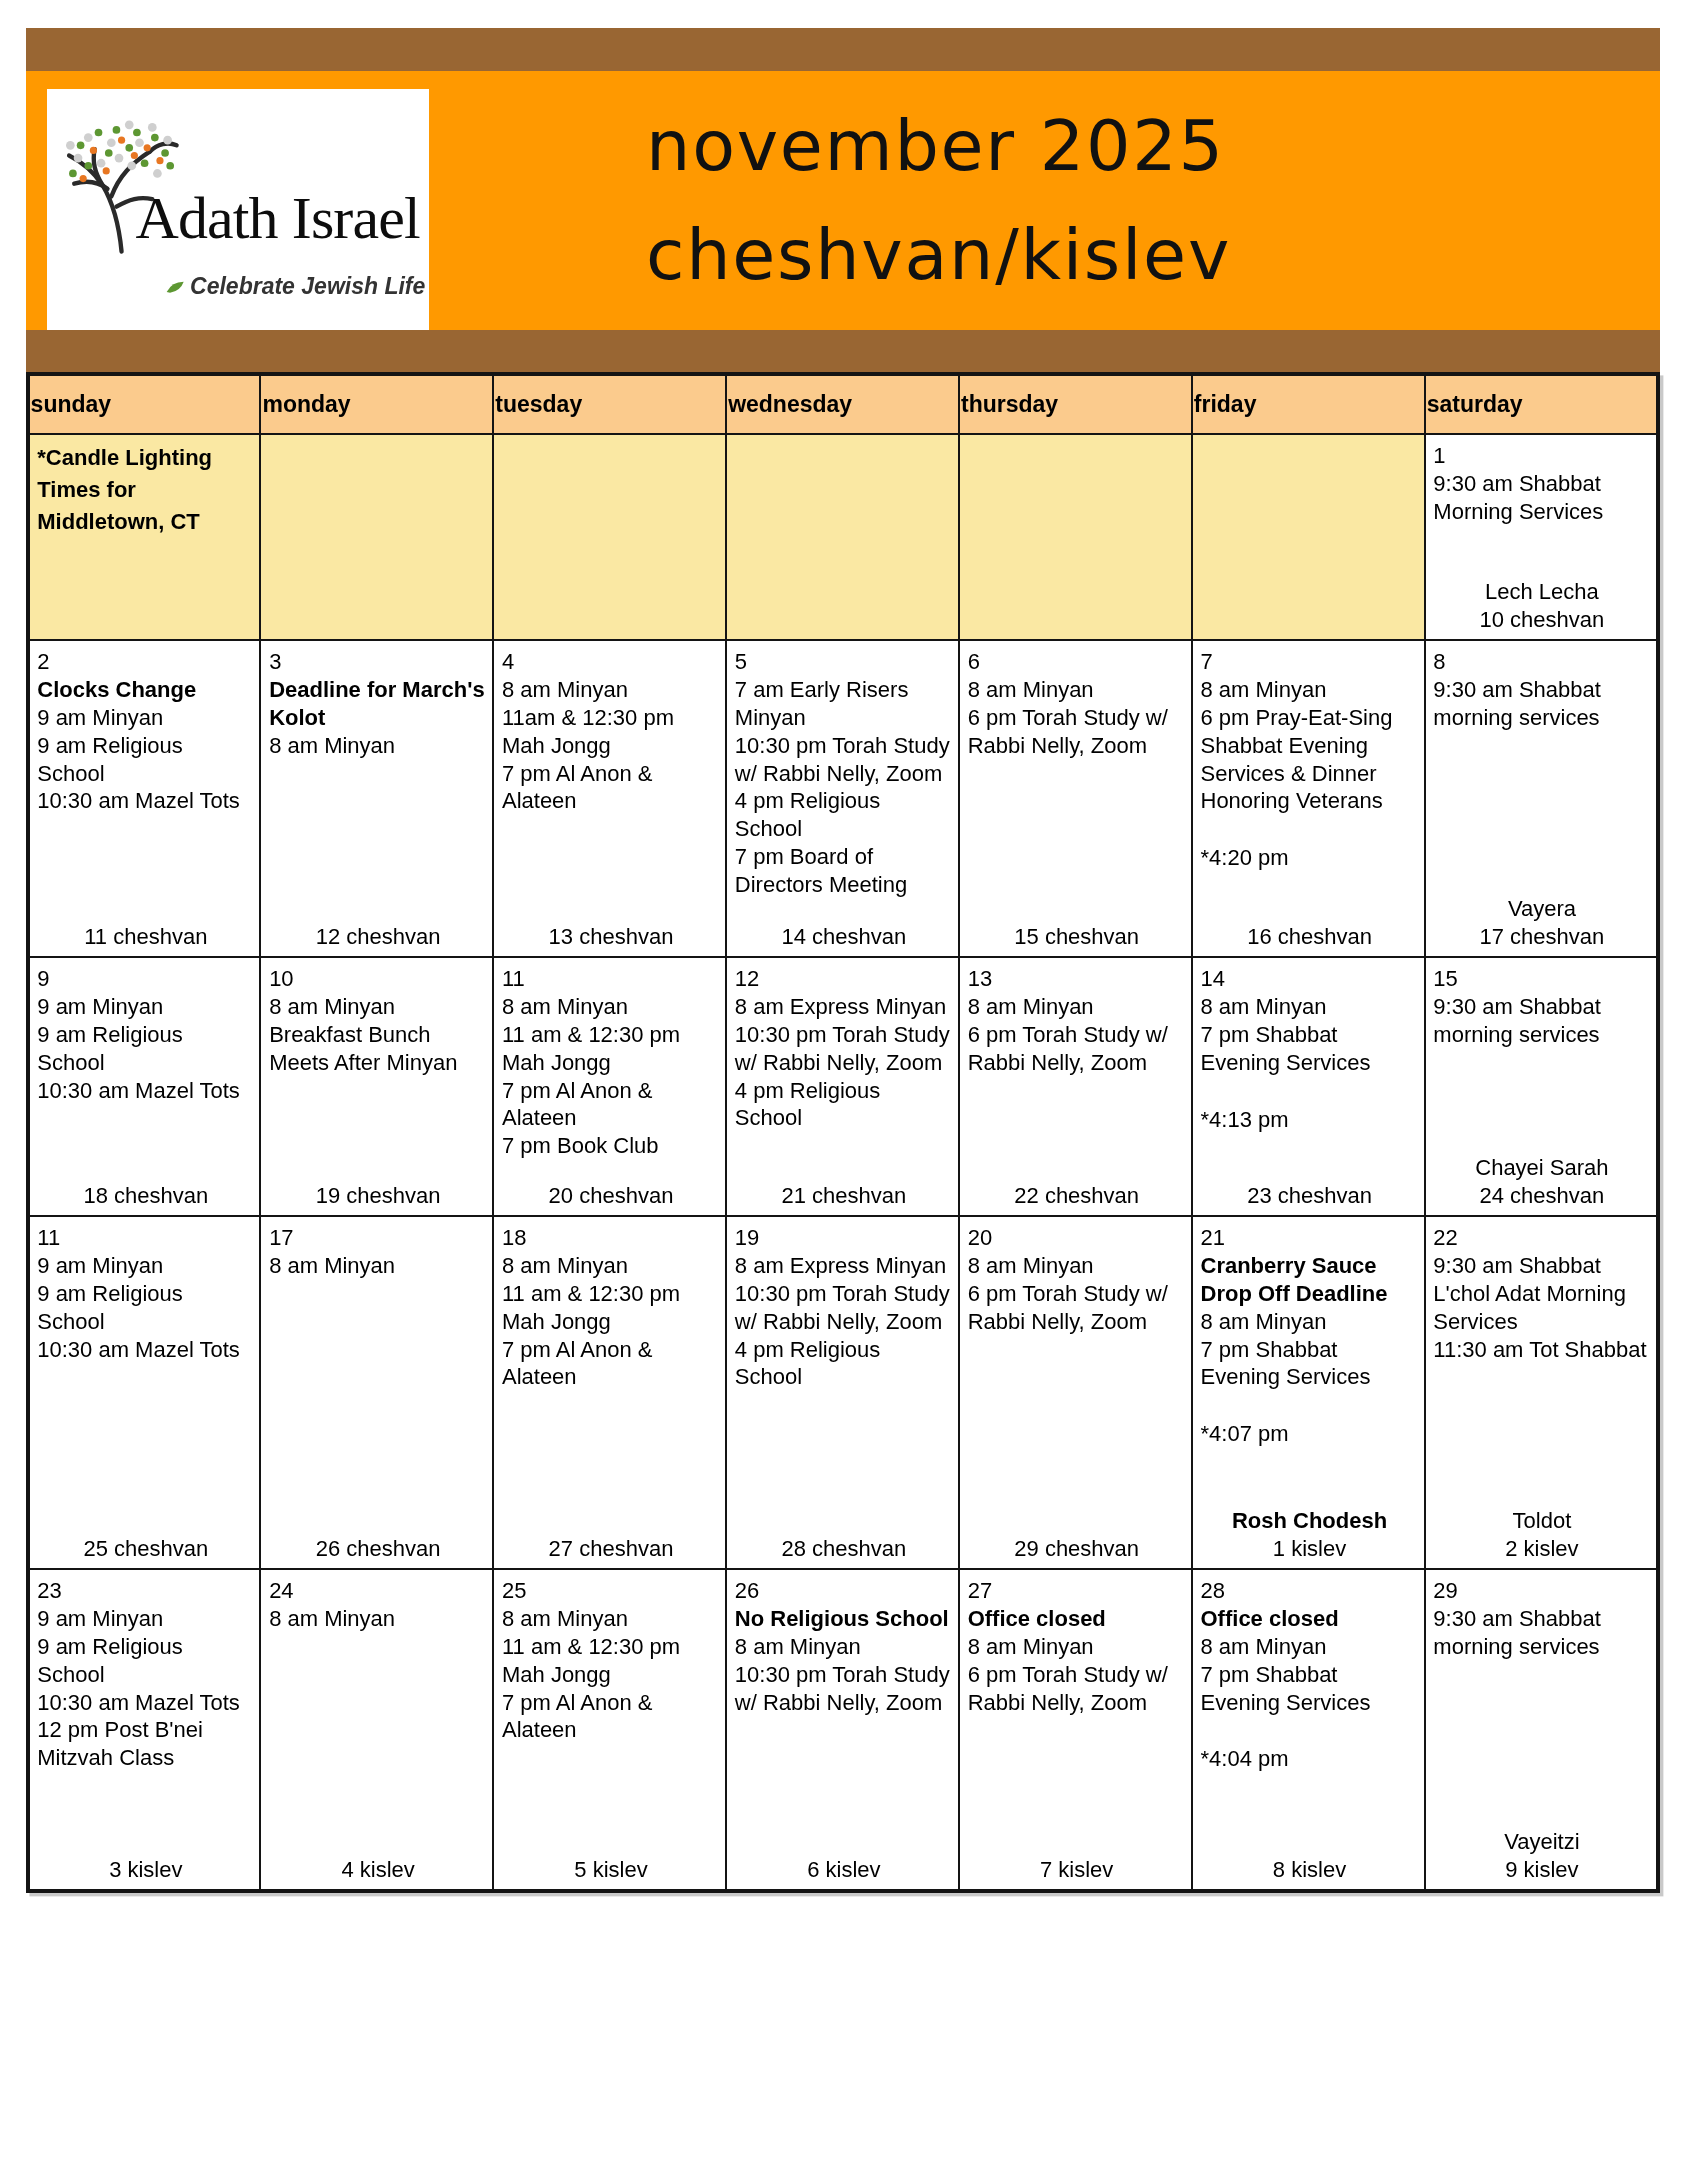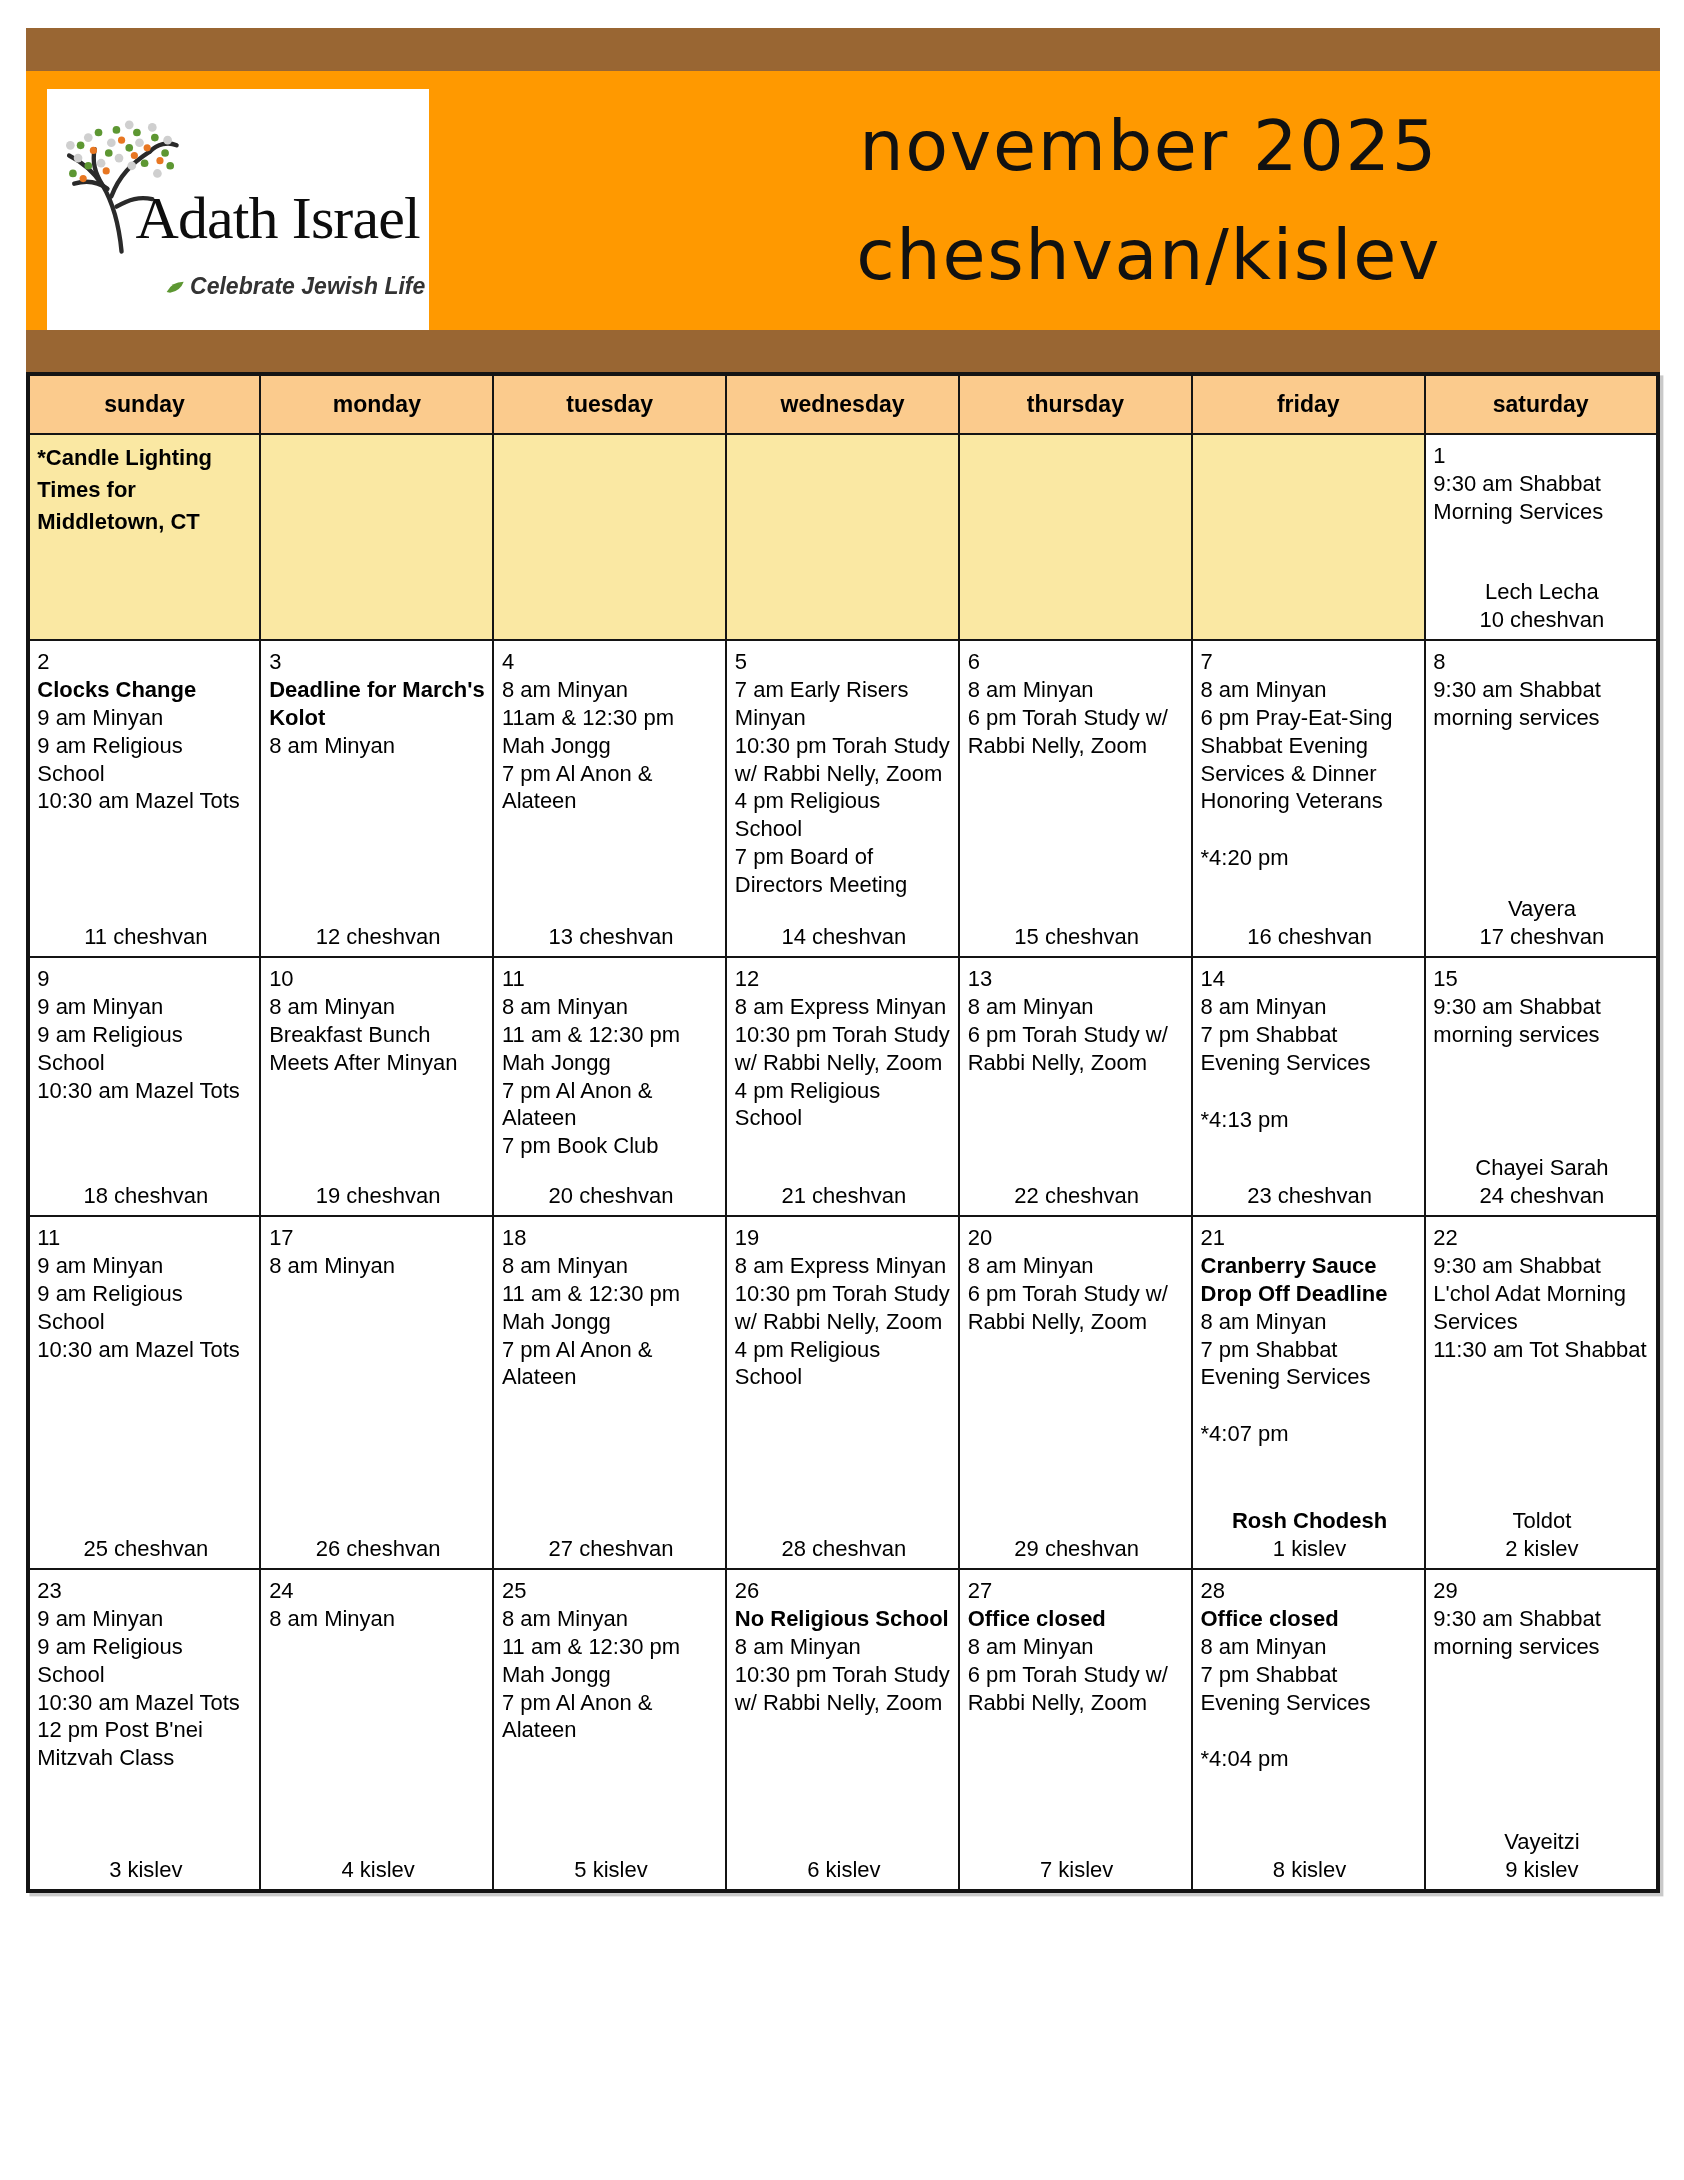--- a/index.html
+++ b/index.html
@@ -5,27 +5,27 @@
   html,body{margin:0;padding:0;background:#ffffff;}
   body{width:1685px;height:2181px;font-family:"Liberation Sans",sans-serif;color:#000;}
   .page{position:relative;width:1685px;height:2181px;background:#fff;overflow:hidden;}
 
   .topbar{position:absolute;left:25.6px;top:28px;width:1634px;height:43px;background:#996633;}
   .banner{position:absolute;left:25.6px;top:71px;width:1634px;height:259px;background:#FF9900;}
   .logo-box{position:absolute;left:21px;top:18px;width:382px;height:247px;background:#ffffff;}
   .tree{position:absolute;left:8.5px;top:17px;}
   .logo-name{position:absolute;left:89px;top:95px;font-family:"Liberation Serif",serif;font-size:60px;letter-spacing:-0.9px;color:#0d0d0d;white-space:nowrap;}
   .tagline{position:absolute;left:118px;top:184px;font-size:23px;font-style:italic;font-weight:bold;color:#333333;display:flex;align-items:center;gap:5.1px;}
-  .titles{position:absolute;right:8.5px;top:0;width:1005px;height:100%;display:flex;flex-direction:column;justify-content:center;text-align:center;font-family:"DejaVu Sans",sans-serif;font-size:70px;line-height:1.55;letter-spacing:1.7px;color:#111;}
+  .titles{position:absolute;right:8.5px;top:0;width:1005px;height:100%;display:flex;flex-direction:column;justify-content:center;font-family:"DejaVu Sans",sans-serif;font-size:70px;line-height:1.55;letter-spacing:1.7px;color:#111;}
   .bar2{position:absolute;left:25.6px;top:330px;width:1634px;height:43px;background:#996633;}
 
   .calendar{position:absolute;left:25.6px;top:372px;width:1634px;border-collapse:collapse;table-layout:fixed;background:#fff;box-shadow:3.4px 3.4px 0 rgba(100,100,100,0.35);}
   .calendar,.calendar th,.calendar td{border:2.6px solid #141414;}
   .calendar{border-width:4.3px;}
-  .calendar th{height:55px;background:#FBCB8D;font-size:23px;font-weight:bold;text-align:center;}
+  .calendar th{height:55px;background:#FBCB8D;font-size:23px;font-weight:bold;text-align:left;}
   .calendar td{vertical-align:top;background:#ffffff;padding:0;}
   .calendar td.empty{background:#FAE8A3;}
   .cell{display:flex;flex-direction:column;box-sizing:border-box;padding:6.8px 5.1px 5.1px 7.7px;font-size:22px;line-height:1.27;}
   .row-0 .cell{height:204px;} .row-1 .cell{height:315px;} .row-2 .cell{height:257px;}
   .row-3 .cell{height:351px;} .row-4 .cell{height:319px;} .row-5 .cell{height:223px;}
   .daynum{font-size:22px;}
   .event.bold{font-weight:bold;}
   .candle{margin-top:29px;}
   .bottom{margin-top:auto;text-align:center;}
   .special{font-weight:bold;}

